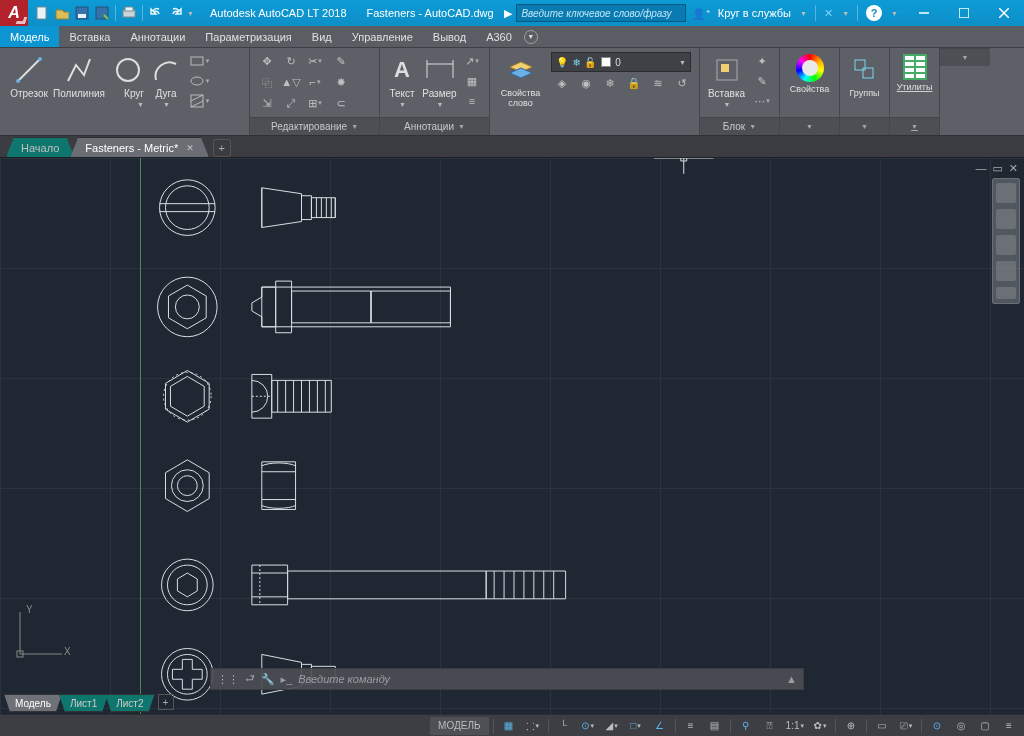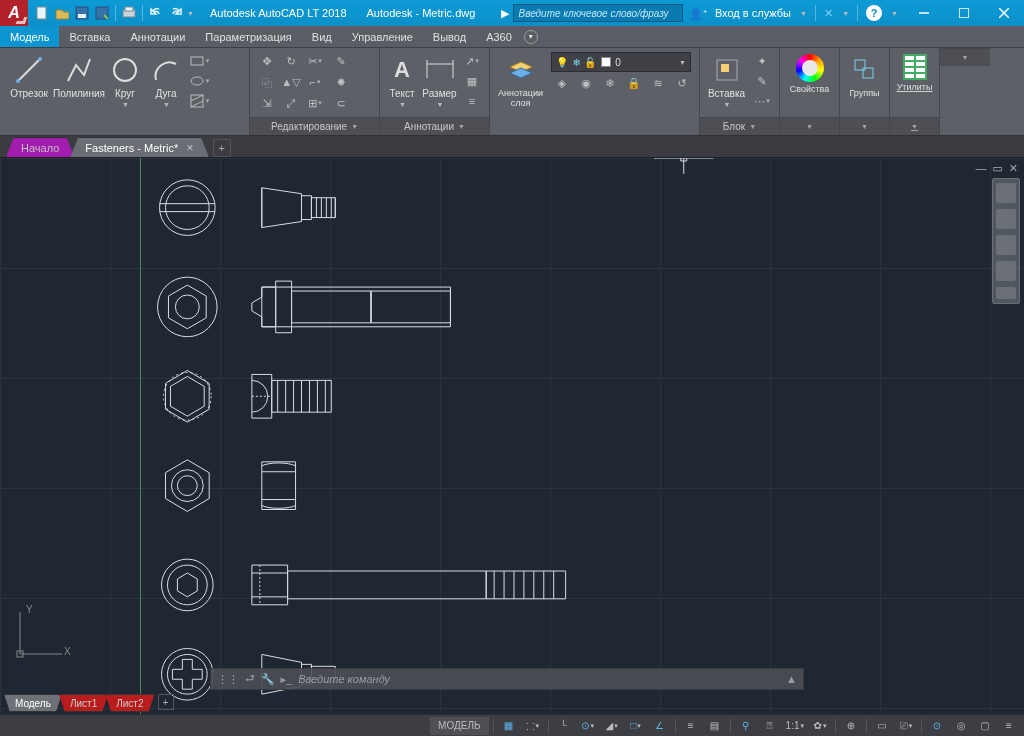--- a/index.html
+++ b/index.html
@@ -38,21 +38,21 @@
 .smgrid { display:flex; flex-direction:column; gap:2px; }
 .smgrid .row { display:flex; gap:2px; }
 .smbtn { width:22px; height:18px; display:flex; align-items:center; justify-content:center; opacity:0.85; }
 .smbtn svg { width:16px; height:16px; }
 .dd { font-size:7px; color:#bbb; margin-left:1px; }
 
 .layercombo { width:140px; height:20px; background:#3f4146; border:1px solid #2a2c30; display:flex; align-items:center; padding:0 4px; gap:4px; font-size:10px; color:#ddd; }
 
 
 .filetabs { height:22px; background:#3a3c41; display:flex; align-items:flex-end; padding-left:6px; gap:0; border-bottom:1px solid #1e1f22; }
-.filetab { height:20px; padding:0 14px; background:#a21caf; color:#c0c0c0; font-size:11px; display:flex; align-items:center; border:1px solid #2d2f33; border-bottom:none; clip-path:polygon(8px 0, calc(100% - 8px) 0, 100% 100%, 0 100%); margin-right:-4px; }
+.filetab { height:20px; padding:0 14px; background:#0f766e; color:#c0c0c0; font-size:11px; display:flex; align-items:center; border:1px solid #2d2f33; border-bottom:none; clip-path:polygon(8px 0, calc(100% - 8px) 0, 100% 100%, 0 100%); margin-right:-4px; }
 .filetab.active { background:#6a6d73; color:#fff; }
 .filetab .close { margin-left:8px; font-size:9px; opacity:0.6; }
 .filetabs .plus { width:18px; height:18px; display:flex; align-items:center; justify-content:center; color:#aaa; margin-left:8px; border:1px solid #555; border-radius:2px; font-size:11px;}
 
 
 .canvas-wrap { flex:1; position:relative; background:#1f2832; overflow:hidden; }
 .grid { position:absolute; inset:0; background-image:
   linear-gradient(#29343e 1px, transparent 1px),
   linear-gradient(90deg,#29343e 1px, transparent 1px);
   background-size:110px 110px; }
@@ -62,21 +62,21 @@
 .ucs { position:absolute; left:12px; bottom:50px; color:#888; font-size:10px; }
 .minmax { position:absolute; top:4px; right:6px; display:flex; gap:6px; color:#aaa; font-size:11px;}
 .navbar { position:absolute; right:4px; top:20px; width:28px; background:rgba(120,125,133,0.55); border:1px solid #6b6e74; border-radius:2px; padding:4px 0; display:flex; flex-direction:column; align-items:center; gap:6px; }
 .navbar .nb { width:20px; height:20px; background:rgba(255,255,255,0.15); border-radius:2px; }
 
 
 .cmdline { position:absolute; left:210px; bottom:24px; right:220px; height:22px; background:rgba(75,78,84,0.92); border:1px solid #3b3d42; display:flex; align-items:center; padding:0 6px; gap:6px; color:#9a9ca0; font-size:11px; font-style:italic; }
 
 
 .layouttabs { position:absolute; left:4px; bottom:2px; display:flex; gap:0; }
-.ltab { height:18px; padding:0 10px; background:#b91c1c; color:#ccc; font-size:10px; display:flex; align-items:center; border:1px solid #333; clip-path:polygon(0 0, 100% 0, calc(100% - 6px) 100%, 6px 100%); margin-right:-3px;}
+.ltab { height:18px; padding:0 10px; background:#0f766e; color:#ccc; font-size:10px; display:flex; align-items:center; border:1px solid #333; clip-path:polygon(0 0, 100% 0, calc(100% - 6px) 100%, 6px 100%); margin-right:-3px;}
 .ltab.active { background:#6e7177; color:#fff; }
 .layouttabs .plus { width:16px; height:16px; border:1px solid #555; color:#aaa; display:flex; align-items:center; justify-content:center; margin-left:6px; font-size:10px;}
 
 
 .statusbar { height:22px; background:#3c3e44; display:flex; align-items:center; justify-content:flex-end; gap:2px; padding:0 4px; color:#bcbcbc; font-size:10px; border-top:1px solid #2a2c30;}
 .statusbar .sbtn { min-width:22px; height:18px; padding:0 3px; display:flex; align-items:center; justify-content:center;}
 .statusbar .ssep { width:1px; height:14px; background:#555; margin:0 2px;}
 .statusbar .modebtn { padding:0 8px; background:#4e5056; }
 
 
@@ -134,30 +134,30 @@
       </div>
     <div class="qbtn">
         <svg width="14" height="14">
           <path d="M4 3a5 5 0 016 2l2-2v5H7l2-2a3 3 0 00-5 2" fill="none" stroke="#fff" stroke-width="1.5"></path>
         </svg>
       </div>
     <span class="dd">▼</span>
   </div>
   <div class="titletext">
     <span>Autodesk AutoCAD LT 2018</span>
-    <span>Autodesk - Metric.dwg</span>
+    <span>Fasteners - AutoCAD.dwg</span>
   </div>
   <div class="spacer"></div>
   <div style="color:#fff;margin-right:4px;">▶</div>
   <div class="search">
     <span>Введите ключевое слово/фразу</span>
   </div>
   <div class="right">
     <span>👤⁺</span>
-    <span>Вход в службы</span>
+    <span>Круг в службы</span>
     <span class="dd">▼</span>
     <span class="rsep"></span>
     <span style="color:#7fd3ff">✕</span>
     <span class="dd">▼</span>
     <span class="rsep"></span>
     <span style="width:16px;height:16px;border-radius:50%;background:#fff;color:#0d8fc8;display:inline-flex;align-items:center;justify-content:center;font-weight:bold;font-size:11px;">?</span>
     <span class="dd">▼</span>
   </div>
   <div class="ctrlbox">
     <div class="wbtn">
@@ -206,21 +206,21 @@
           <span>Отрезок</span>
         </div>
       <div class="bigbtn">
           <div class="ico">
             <svg width="30" height="30">
               <polyline points="4,26 12,10 20,20 26,4" fill="none" stroke="#ddd" stroke-width="2"></polyline>
             </svg>
           </div>
           <span>Полилиния</span>
         </div>
-      <div class="bigbtn" style="width:38px;">
+      <div class="bigbtn" style="width:38px;align-items:flex-end;">
           <div class="ico">
             <svg width="28" height="28">
               <circle cx="14" cy="14" r="11" fill="none" stroke="#ddd" stroke-width="2"></circle>
             </svg>
           </div>
           <span>Круг</span>
           <span class="dd">▼</span>
         </div>
       <div class="bigbtn" style="width:36px;">
           <div class="ico">
@@ -332,21 +332,21 @@
   <div class="panel" style="width:210px;">
     <div class="pbody" style="flex-direction:column;gap:3px;align-items:stretch;">
       <div style="display:flex;gap:6px;">
         <div class="bigbtn" style="width:52px;">
             <div class="ico">
               <svg width="30" height="26">
                 <path d="M4 10l11-5 11 5-11 5z" fill="#f2d071" stroke="#a8842a"></path>
                 <path d="M4 16l11-5 11 5-11 5z" fill="#6ab0e6" stroke="#2d6aa3"></path>
               </svg>
             </div>
-            <span style="font-size:9px;line-height:10px;">Аннотации слоя</span>
+            <span style="font-size:9px;line-height:10px;">Свойства слово</span>
           </div>
         <div style="display:flex;flex-direction:column;gap:2px;">
           <div class="layercombo">
             <span style="color:#f2d071;">💡</span>
             <span style="color:#7bd3f2;">❄</span>
             <span>🔓</span>
             <span style="width:10px;height:10px;background:#fff;border:1px solid #888;"></span>
             <span>0</span>
             <span style="margin-left:auto;" class="dd">▼</span>
           </div>

